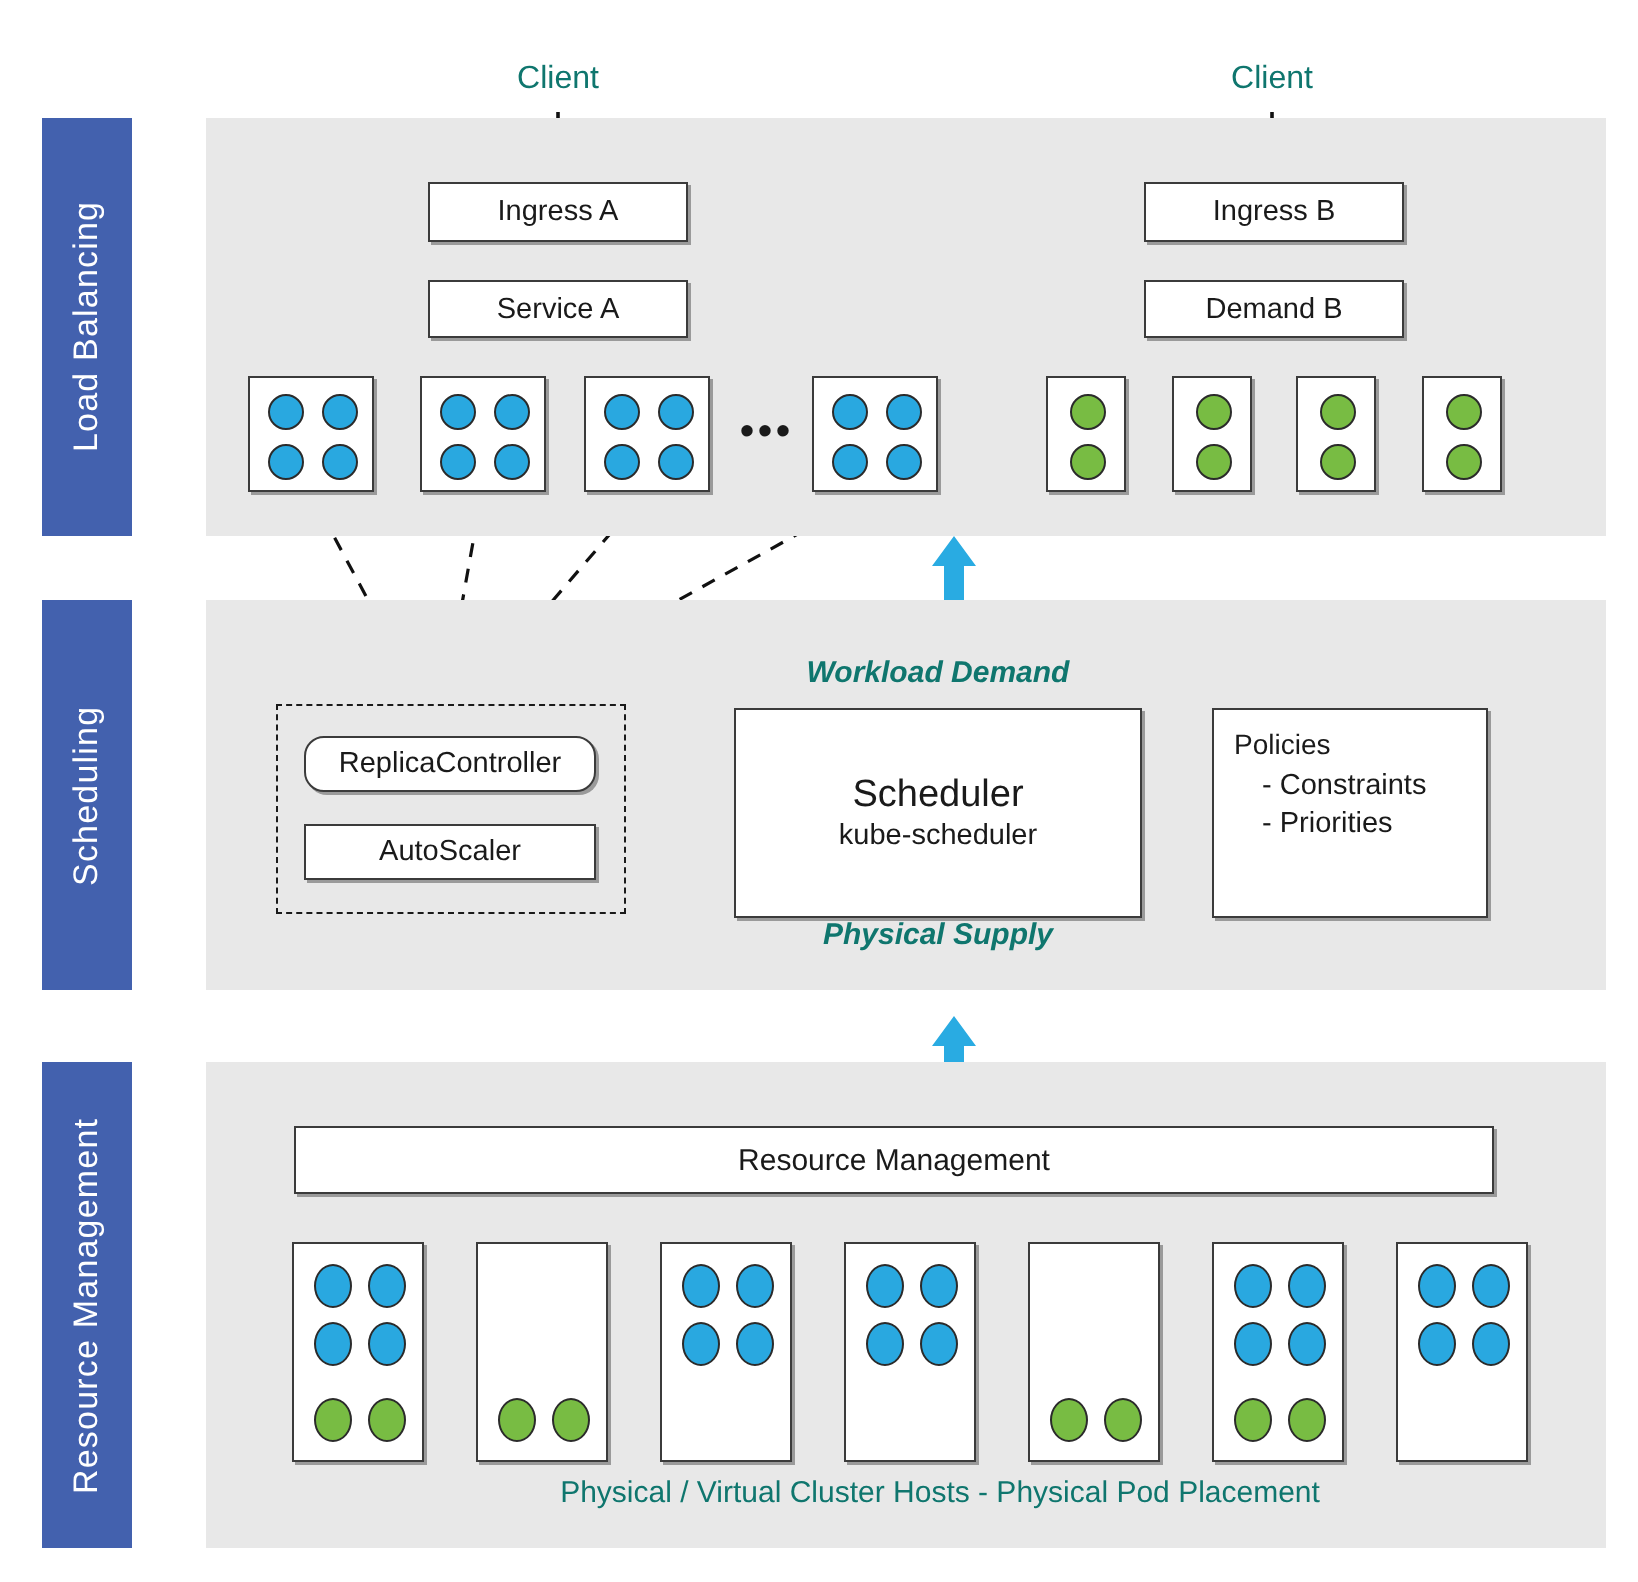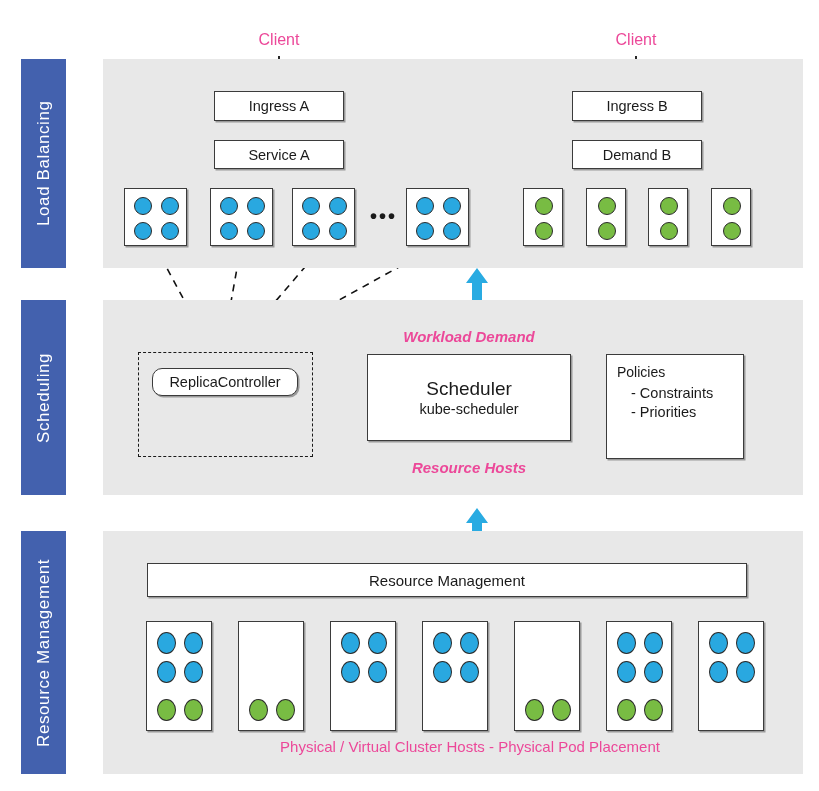--- a/index.html
+++ b/index.html
@@ -70,21 +70,21 @@
     border: 1.2px solid #2b2b2b;
     box-sizing: border-box;
   }
   .pod.blue  { background: #29a8e0; }
   .pod.green { background: #78bc43; }
 
   
   .txt {
     position: absolute;
     font-size: 15px;
-    color: #ec4899;
+    color: #0f766e;
     white-space: nowrap;
   }
   .txt.italic { font-style: italic; font-weight: bold; font-size: 15px; }
   .txt.center { transform: translateX(-50%); }
 
   .scheduler-title { font-size: 19px; }
   .scheduler-sub { font-size: 14.5px; }
 
   .policies-body {
     position: absolute;
@@ -235,28 +235,31 @@
     <span class="pod green" style="left:11px; top:8px;  width:18px; height:18px;"></span>
     <span class="pod green" style="left:11px; top:33px; width:18px; height:18px;"></span>
   </div>
 
   <div class="abs panel" style="left:103px; top:300px; width:700px; height:195px;"></div>
   <div class="abs side-bar" style="left:21px; top:300px; width:45px; height:195px;">
     <span>Scheduling</span>
   </div>
 
   <div class="txt italic center" style="left:469px; top:328px;font-style:italic;">Workload Demand</div>
-  <div class="txt italic center" style="left:469px; top:459px;">Resource Hosts</div>
+  <div class="txt italic center" style="left:469px; top:459px;">Physical Supply</div>
 
   <div class="abs dashed-group" style="left:138px; top:352px; width:175px; height:105px;"></div>
   <div class="abs box" style="left:152px; top:368px; width:146px; height:28px;border-radius:10px;">
     <span>ReplicaController</span>
   </div>
-
-  <div class="abs box" style="left:367px; top:354px; width:204px; height:87px;justify-content:center;">
+  <div class="abs box" style="left:152px; top:412px; width:146px; height:28px;">
+    <span>AutoScaler</span>
+  </div>
+
+  <div class="abs box" style="left:367px; top:354px; width:204px; height:105px;justify-content:center;">
     <div class="stack">
       <span class="scheduler-title">Scheduler</span>
       <span class="scheduler-sub">kube-scheduler</span>
     </div>
   </div>
 
   <div class="abs box" style="left:606px; top:354px; width:138px; height:105px; position:absolute;">
     <div class="policies-body">
       <div class="policies-head">Policies</div>
       <div class="policies-item">- Constraints</div>

